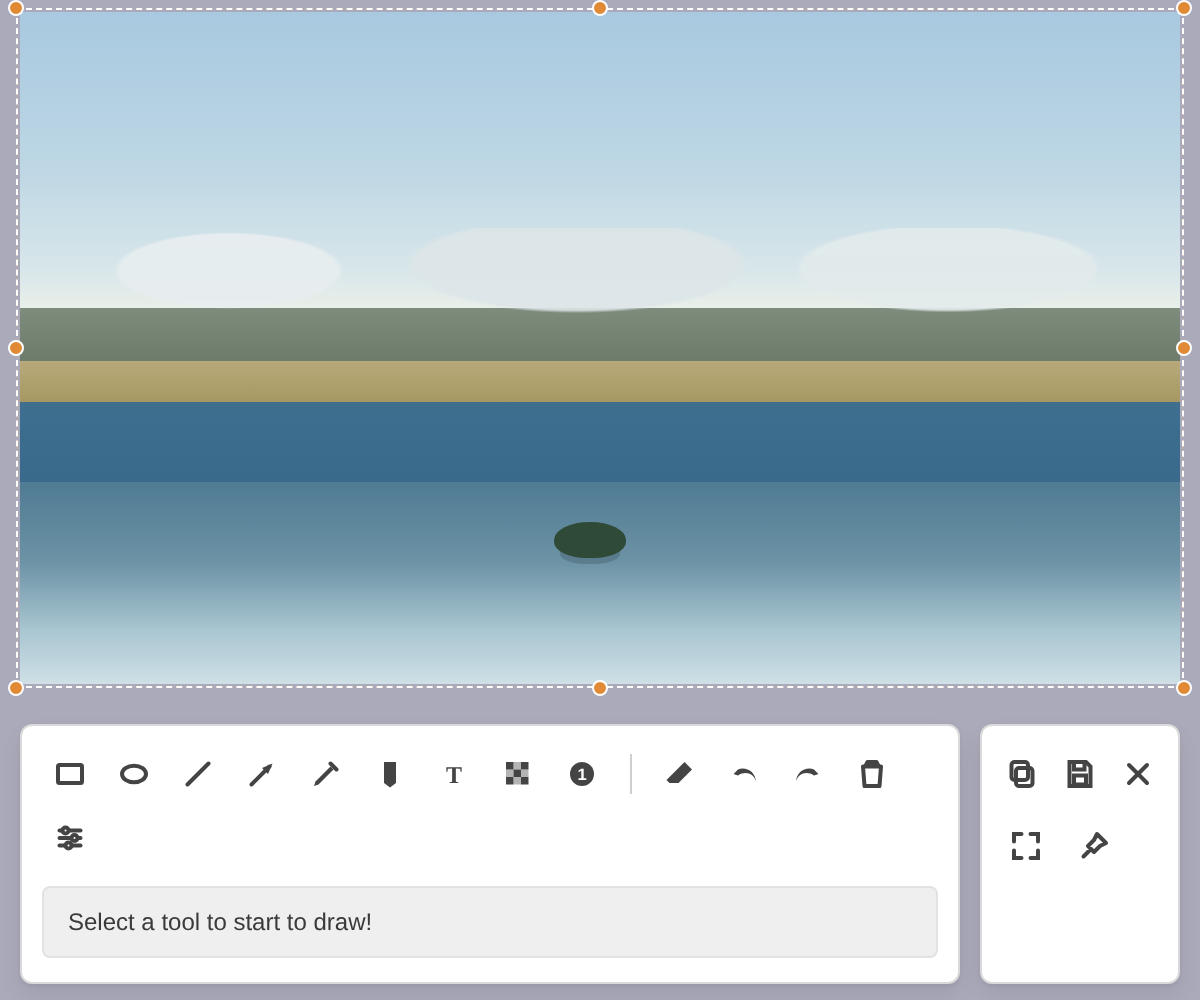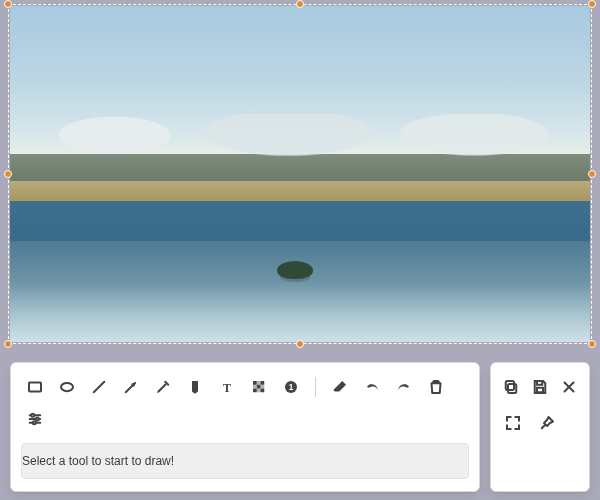--- a/index.html
+++ b/index.html
@@ -93,21 +93,21 @@
     color:#444; border-radius:4px; cursor:pointer;
     background:transparent;
   }
   .iconbtn svg { width:18px; height:18px; display:block; }
   .iconbtn svg * { vector-effect: non-scaling-stroke; }
 
   .hint {
     background:#efefef;
     border:1px solid #e2e2e2;
     border-radius:4px;
-    padding:10px 0;
+    padding:10px 12px;
     font-size:12px;
     color:#3a3a3a;
   }
 
   .side-row { display:flex; gap:10px; justify-content:flex-start; }
   .side-row .iconbtn { width:24px; height:24px; }
   .side-row .iconbtn svg { width:18px; height:18px; }
 </style>
 </head>
 <body>

